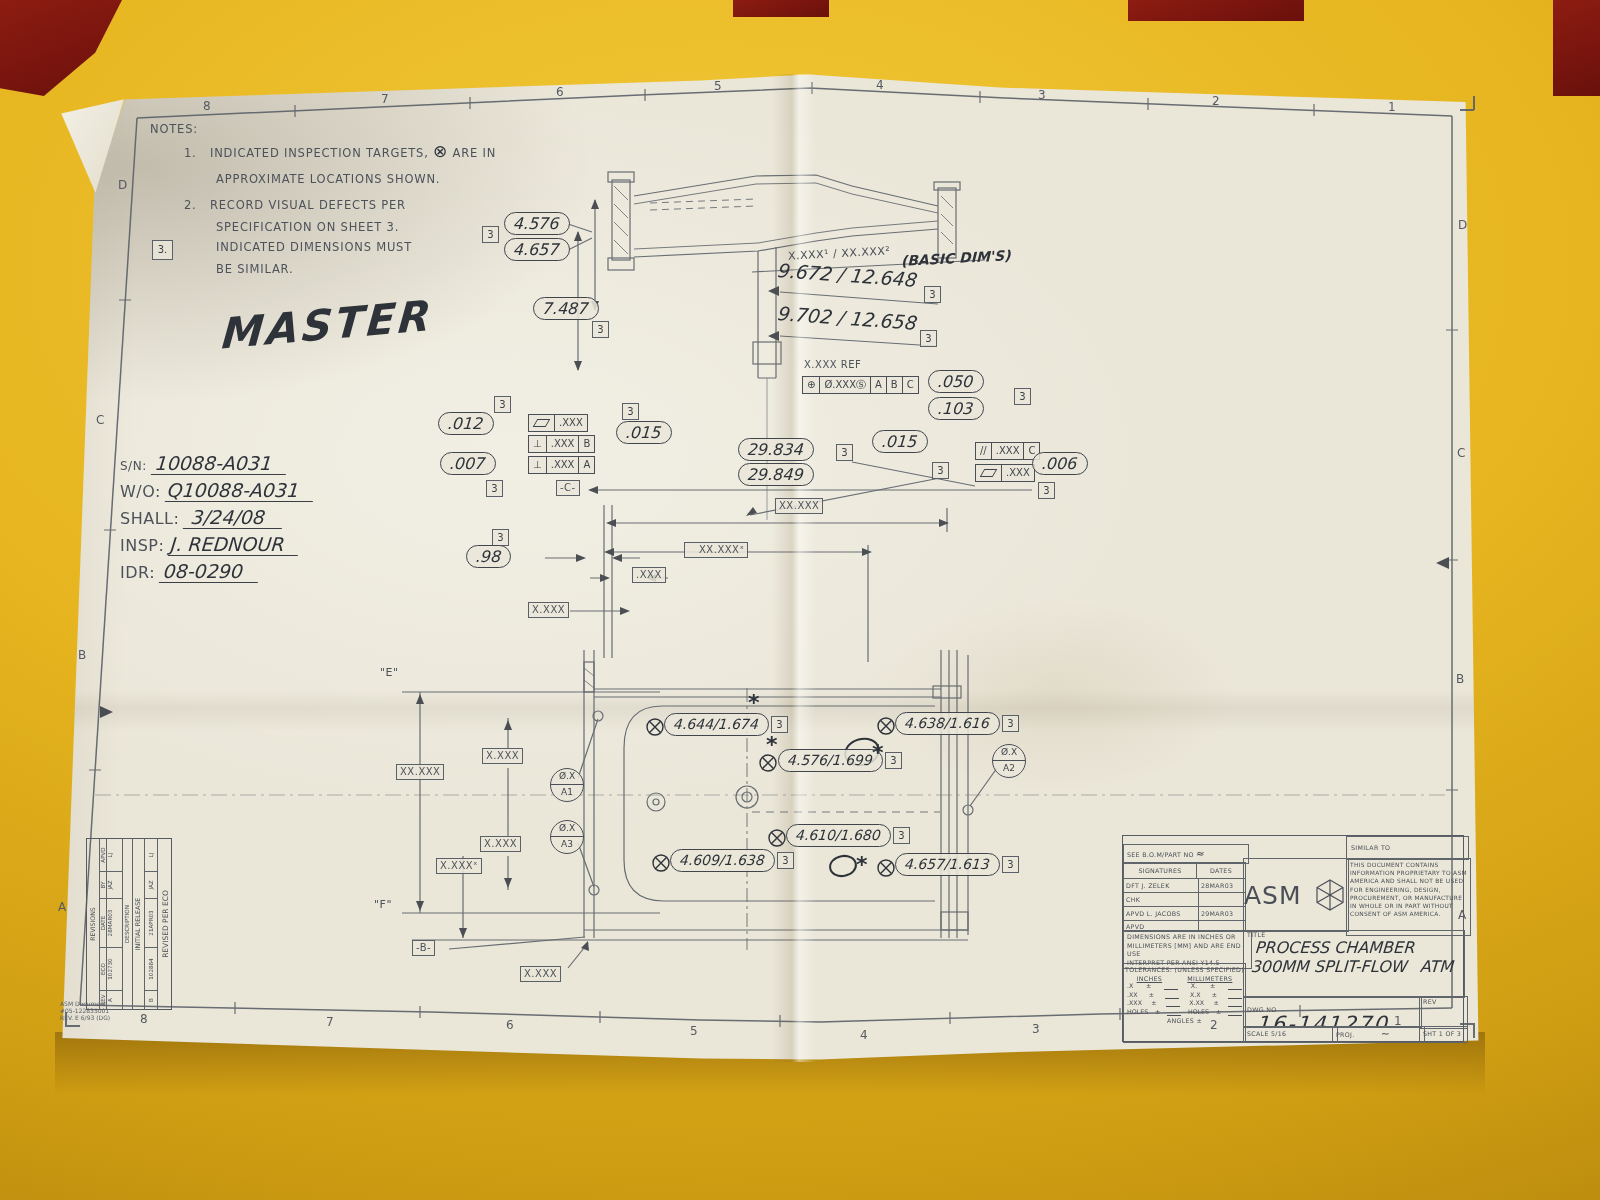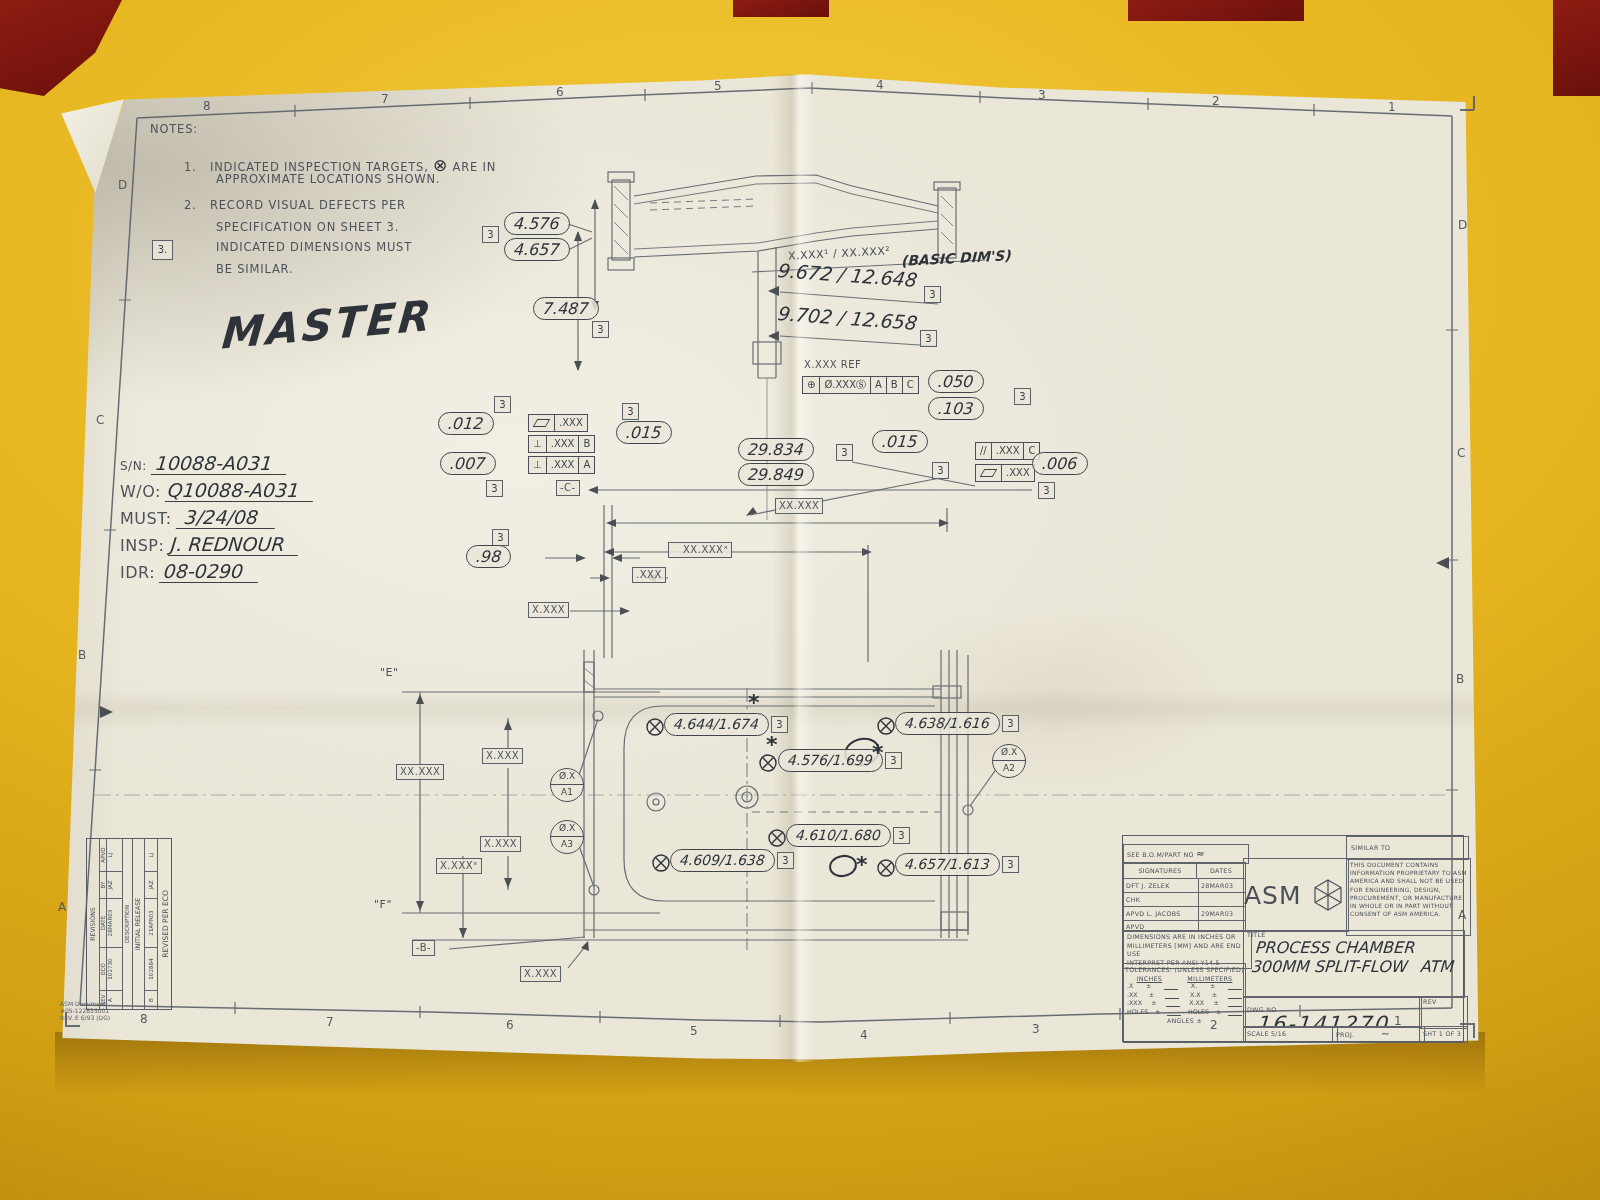--- a/index.html
+++ b/index.html
@@ -233,21 +233,21 @@
   <span class="abs zone" style="left:118px;top:178px;">D</span>
   <span class="abs zone" style="left:96px;top:413px;">C</span>
   <span class="abs zone" style="left:78px;top:648px;">B</span>
   <span class="abs zone" style="left:58px;top:900px;">A</span>
   <span class="abs zone" style="left:1458px;top:218px;">D</span>
   <span class="abs zone" style="left:1457px;top:446px;">C</span>
   <span class="abs zone" style="left:1456px;top:672px;">B</span>
   <span class="abs zone" style="left:1458px;top:908px;">A</span>
 
   <div class="abs pt noteline" style="left:150px;top:122px;">NOTES:</div>
-  <div class="abs pt noteline" style="left:184px;top:158px;text-align:right;">
+  <div class="abs pt noteline" style="left:184px;top:144px;text-align:right;">
     <span>1.</span>&nbsp;&nbsp;
     <span>INDICATED INSPECTION TARGETS,</span>
     <span class="ot" style="font-size:17px;">⊗</span>
     <span>ARE IN</span>
   </div>
   <div class="abs pt noteline" style="left:216px;top:172px;">APPROXIMATE LOCATIONS SHOWN.</div>
   <div class="abs pt noteline" style="left:184px;top:198px;text-align:right;">
     <span>2.</span>&nbsp;&nbsp;
     <span>RECORD VISUAL DEFECTS PER</span>
   </div>
@@ -256,21 +256,21 @@
   <div class="abs pt noteline" style="left:216px;top:240px;">INDICATED DIMENSIONS MUST</div>
   <div class="abs pt noteline" style="left:216px;top:262px;">BE SIMILAR.</div>
 
   <div class="abs hw" style="left:222px;top:300px;font-size:42px;font-weight:bold;letter-spacing:3px;transform:rotate(-5deg) skewX(-10deg);">MASTER</div>
 
   <div class="abs" style="left:120px;top:452px;">
     <div style="height:27px;"><span class="pt" style="font-size:12px;">S/N:</span>
       <span class="hw" style="font-size:19px;border-bottom:1.6px solid #3a3f46;padding:0 14px 0 4px;">10088-A031</span></div>
     <div style="height:27px;"><span class="pt" style="font-size:16px;">W/O:</span>
       <span class="hw" style="font-size:19px;border-bottom:1.6px solid #3a3f46;padding:0 14px 0 2px;">Q10088-A031</span></div>
-    <div style="height:27px;"><span class="pt" style="font-size:16px;">MUST:</span>
+    <div style="height:27px;"><span class="pt" style="font-size:16px;">SHALL:</span>
       <span class="hw" style="font-size:19px;border-bottom:1.6px solid #3a3f46;padding:0 18px 0 8px;">3/24/08</span></div>
     <div style="height:27px;"><span class="pt" style="font-size:16px;">INSP:</span>
       <span class="hw" style="font-size:19px;border-bottom:1.6px solid #3a3f46;padding:0 14px 0 2px;">J. REDNOUR</span></div>
     <div style="height:27px;"><span class="pt" style="font-size:16px;">IDR:</span>
       <span class="hw" style="font-size:19px;border-bottom:1.6px solid #3a3f46;padding:0 16px 0 4px;">08-0290</span></div>
   </div>
 
   <span class="abs f3" style="left:482px;top:226px;">3</span>
   <span class="abs bl" style="left:504px;top:212px;"><i class="hw">4.576</i></span>
   <span class="abs bl" style="left:504px;top:238px;"><i class="hw">4.657</i></span>
@@ -342,21 +342,21 @@
         <b class="pgram"></b>
       </span>
     <span>.XXX</span>
   </span>
   <span class="abs bl" style="left:1032px;top:452px;"><i class="hw">.006</i></span>
   <span class="abs f3" style="left:1038px;top:482px;">3</span>
 
   <span class="abs bx" style="left:775px;top:498px;">XX.XXX</span>
   <span class="abs f3" style="left:492px;top:529px;">3</span>
   <span class="abs bl" style="left:466px;top:545px;"><i class="hw">.98</i></span>
-  <span class="abs bx" style="left:668px;top:542px;padding-left:14px;">XX.XXXˣ</span>
+  <span class="abs bx" style="left:684px;top:542px;padding-left:14px;">XX.XXXˣ</span>
   <span class="abs bx" style="left:632px;top:567px;">.XXX</span>
   <span class="abs bx" style="left:528px;top:602px;">X.XXX</span>
 
   <span class="abs pt" style="left:380px;top:666px;font-size:11px;">"E"</span>
   <span class="abs pt" style="left:374px;top:898px;font-size:11px;">"F"</span>
   <span class="abs bx" style="left:482px;top:748px;">X.XXX</span>
   <span class="abs bx" style="left:396px;top:764px;">XX.XXX</span>
   <span class="abs bx" style="left:480px;top:836px;">X.XXX</span>
   <span class="abs bx" style="left:436px;top:858px;">X.XXXˣ</span>
 
@@ -429,21 +429,21 @@
       <div style="display:flex;border-bottom:1px solid #60656c;height:13px;">
         <span class="tiny" style="width:72px;border-right:1px solid #60656c;padding-left:2px;line-height:13px;">APVD L. JACOBS</span>
         <span class="tiny" style="flex:1;padding-left:2px;line-height:13px;">29MAR03</span>
         </div>
       <div style="display:flex;height:12px;">
         <span class="tiny" style="width:72px;border-right:1px solid #60656c;padding-left:2px;line-height:12px;">APVD</span>
         <span class="tiny" style="flex:1;line-height:12px;"></span>
         </div>
     </div>
 
-    <div class="cell" style="left:120px;top:22px;width:104px;height:72px;display:flex;align-items:center;justify-content:flex-start;gap:8px;">
+    <div class="cell" style="left:120px;top:22px;width:104px;height:72px;display:flex;align-items:center;justify-content:space-between;gap:8px;">
       <span style="font-size:25px;color:#4a4f57;letter-spacing:1px;">ASM</span>
       <svg width="36" height="36" viewBox="0 0 36 36">
         <g stroke="#4a4f57" stroke-width="1.2" fill="none">
           <polygon points="18,3 31,10.5 31,25.5 18,33 5,25.5 5,10.5"></polygon>
           <path d="M18,3 L18,18 L31,10.5 M18,18 L31,25.5 M18,18 L18,33 M18,18 L5,25.5 M18,18 L5,10.5"></path>
         </g>
         </svg>
     </div>
 
     <div class="cell" style="left:223px;top:22px;width:117px;height:72px;padding:2px 3px;">

